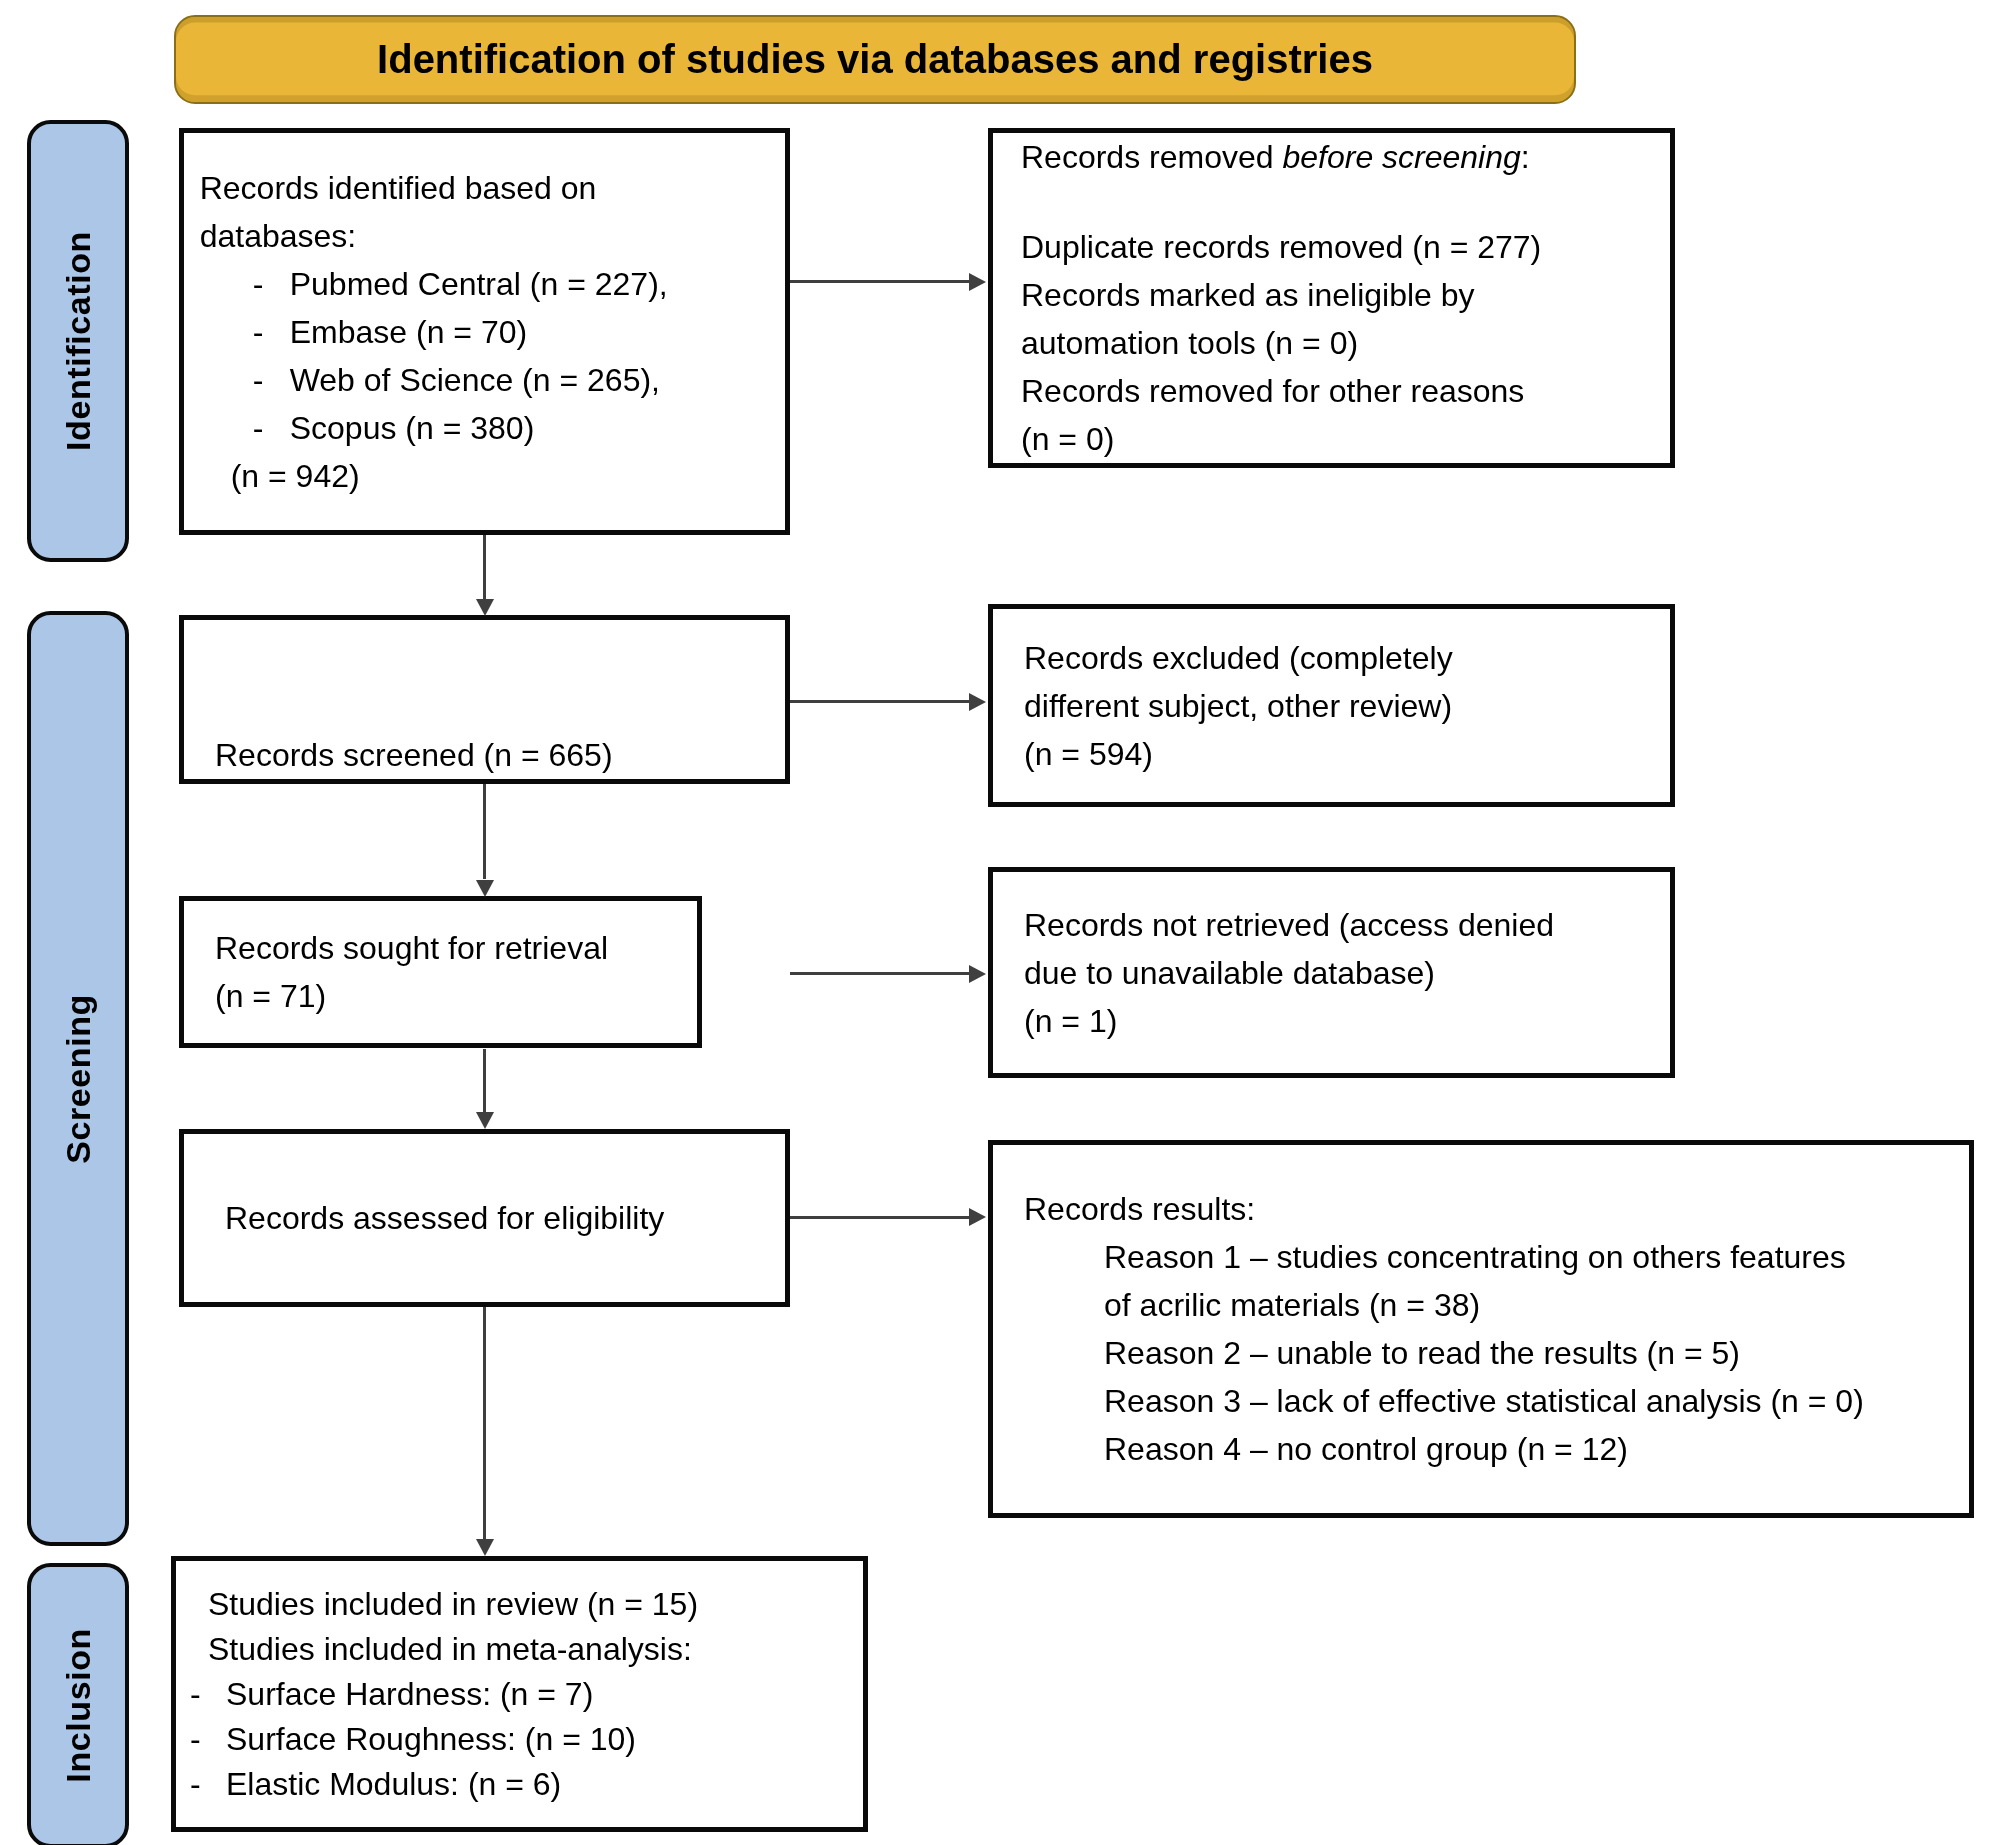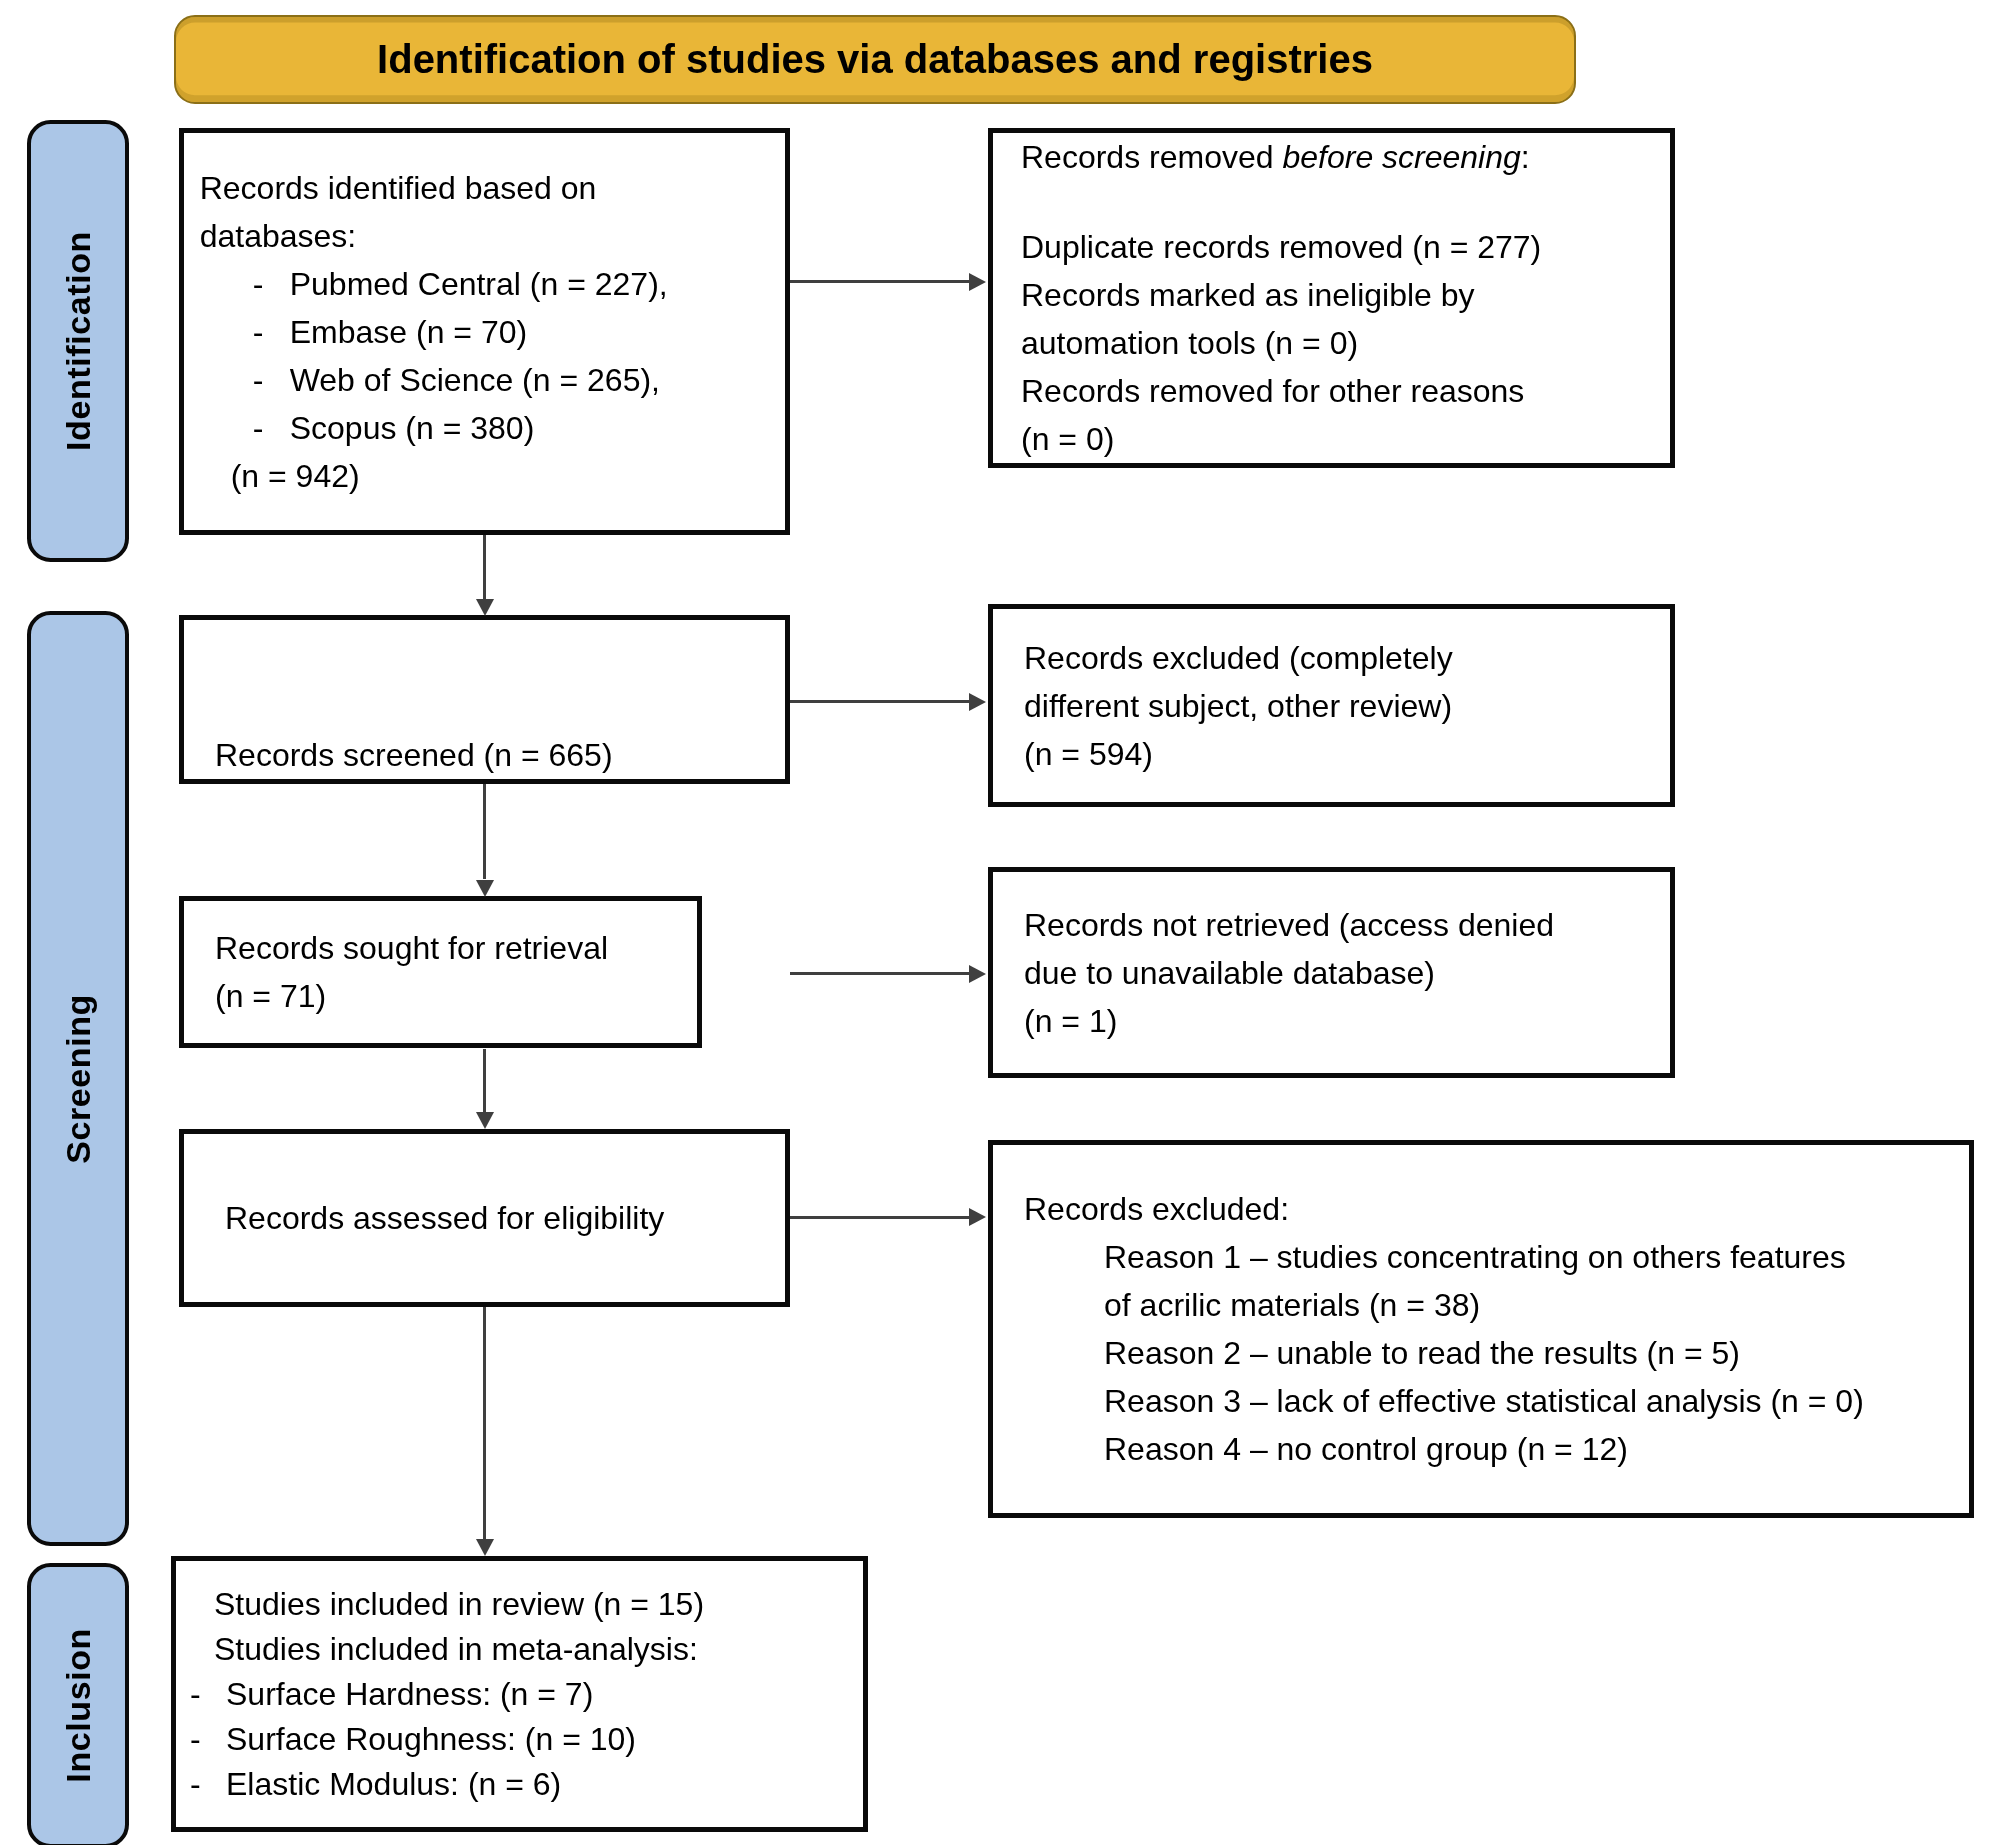--- a/index.html
+++ b/index.html
@@ -52,21 +52,21 @@
   .box-excluded-screening{left:988px;top:604px;width:687px;height:203px;padding-left:31px;}
   .box-sought{left:179px;top:896px;width:523px;height:152px;padding-left:31px;}
   .box-not-retrieved{left:988px;top:867px;width:687px;height:211px;padding-left:31px;}
   .box-assessed{left:179px;top:1129px;width:611px;height:178px;padding-left:41px;}
   .box-excluded-eligibility{left:988px;top:1140px;width:986px;height:378px;padding-left:31px;}
   .box-included{left:171px;top:1556px;width:697px;height:276px;padding-left:14px;line-height:45px;}
   .bullet-row{display:flex;}
   .box-identified .bullet-row{margin-left:53px;}
   .box-identified .dash{width:37px;flex:0 0 37px;}
   .box-identified .total{margin-left:31px;}
-  .box-included .main{margin-left:24px;}
+  .box-included .main{margin-left:18px;}
   .box-included .dash{width:36px;flex:0 0 36px;}
   .spacer-150{height:84px;}
   .reason{padding-left:80px;}
   .italic{font-style:italic;}
   
   .vline{position:absolute;width:2.8px;background:#3F3F3F;left:483px;}
   .hline{position:absolute;height:2.8px;background:#3F3F3F;}
   .head-down{position:absolute;width:0;height:0;left:476px;
     border-left:9.5px solid transparent;border-right:9.5px solid transparent;
     border-top:17px solid #3F3F3F;}
@@ -144,21 +144,21 @@
     <div class="ln">Records not retrieved (access denied</div>
     <div class="ln">due to unavailable database)</div>
     <div class="ln">(n = 1)</div>
   </div>
 
   <div class="box box-assessed">
     <div class="ln">Records assessed for eligibility</div>
   </div>
 
   <div class="box box-excluded-eligibility">
-    <div class="ln">Records excluded:</div>
+    <div class="ln">Records results:</div>
     <div class="ln reason">Reason 1 – studies concentrating on others features</div>
     <div class="ln reason">of acrilic materials (n = 38)</div>
     <div class="ln reason">Reason 2 – unable to read the results (n = 5)</div>
     <div class="ln reason">Reason 3 – lack of effective statistical analysis (n = 0)</div>
     <div class="ln reason">Reason 4 – no control group (n = 12)</div>
   </div>
 
   <div class="box box-included">
     <div class="ln main">Studies included in review (n = 15)</div>
     <div class="ln main">Studies included in meta-analysis:</div>

